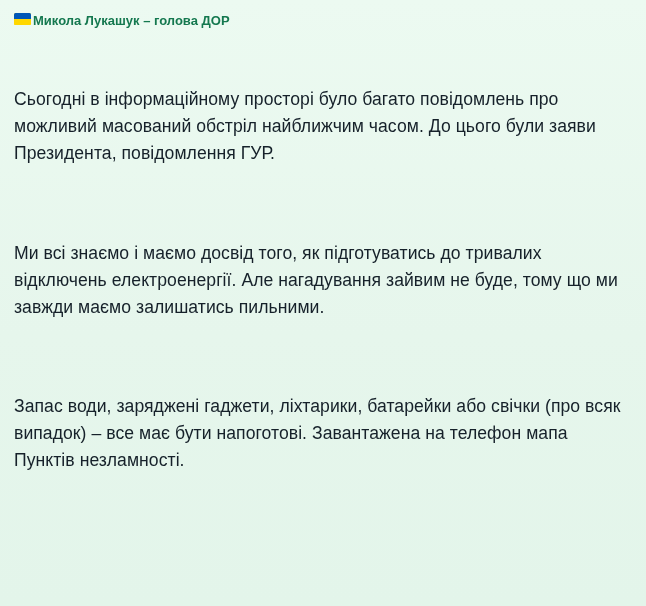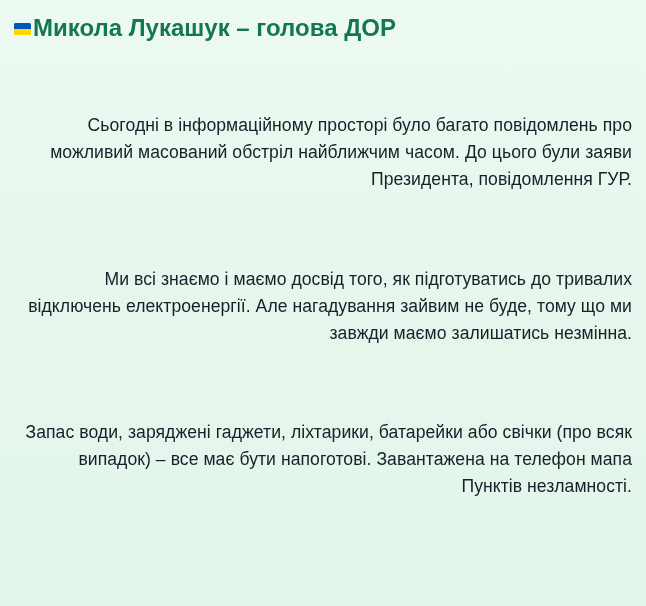--- a/index.html
+++ b/index.html
@@ -16,26 +16,26 @@
   .message {
     width: 646px;
     height: 606px;
     box-sizing: border-box;
     padding: 12px 14px 10px 14px;
     background: linear-gradient(180deg, #ecfaf1 0%, #e6f6ec 55%, #e3f5ea 100%);
     color: #17212b;
   }
   .author-line {
     display: flex;
-    align-items: center;
+    align-items: flex-start;
     gap: 2px;
-    font-size: 24px;
+    font-size: 13px;
     font-weight: bold;
     color: #137a4f;
-    margin-bottom: 14px;
+    margin-bottom: 3px;
     line-height: 1.35;
     white-space: nowrap;
   }
   .flag {
     display: inline-block;
     width: 17px;
     height: 12px;
     position: relative;
     top: 1px;
     border-radius: 1.5px;
@@ -61,37 +61,36 @@
   .body-text {
     font-size: 17.6px;
     line-height: 1.53;
     color: #16212a;
     white-space: pre-wrap;
     word-wrap: break-word;
     letter-spacing: 0.05px;
   }
   .para {
     margin: 0 0 19px 0;
-    text-align: right;
   }
   .para:last-child {
     margin-bottom: 0;
   }
 </style>
 </head>
 <body>
 
 <div class="message">
   <div class="author-line">
     <span class="flag">
       <span class="top"></span>
         <span class="bottom"></span>
     </span>
     <span class="author-name">Микола Лукашук – голова ДОР</span>
   </div>
   <div class="body-text">
     <p class="para">Сьогодні в інформаційному просторі було багато повідомлень про можливий масований обстріл найближчим часом. До цього були заяви Президента, повідомлення ГУР.</p>
-    <p class="para">Ми всі знаємо і маємо досвід того, як підготуватись до тривалих відключень електроенергії. Але нагадування зайвим не буде, тому що ми завжди маємо залишатись незмінна.</p>
+    <p class="para">Ми всі знаємо і маємо досвід того, як підготуватись до тривалих відключень електроенергії. Але нагадування зайвим не буде, тому що ми завжди маємо залишатись пильними.</p>
     <p class="para">Запас води, заряджені гаджети, ліхтарики, батарейки або свічки (про всяк випадок) – все має бути напоготові. Завантажена на телефон мапа Пунктів незламності.</p>
     
     
   </div>
 </div>
 
 </body></html>

